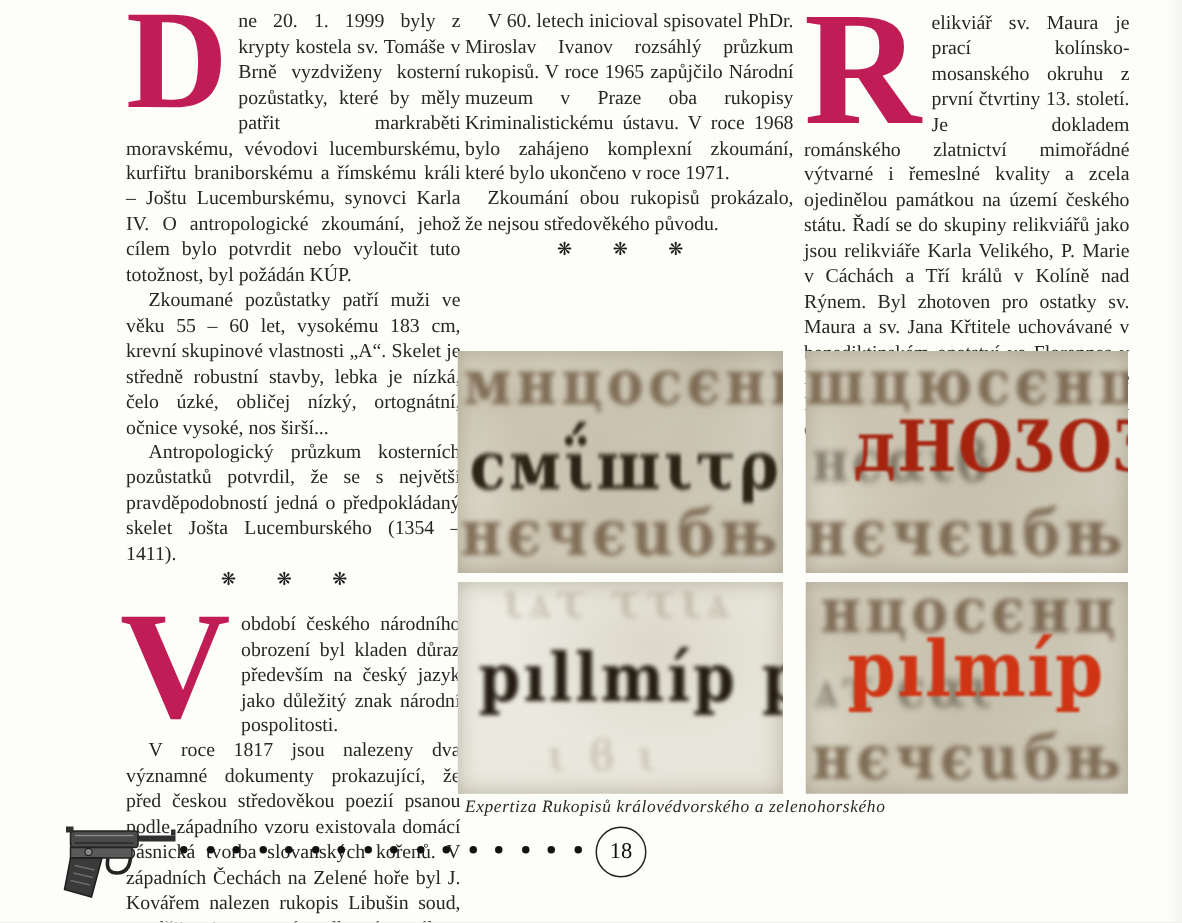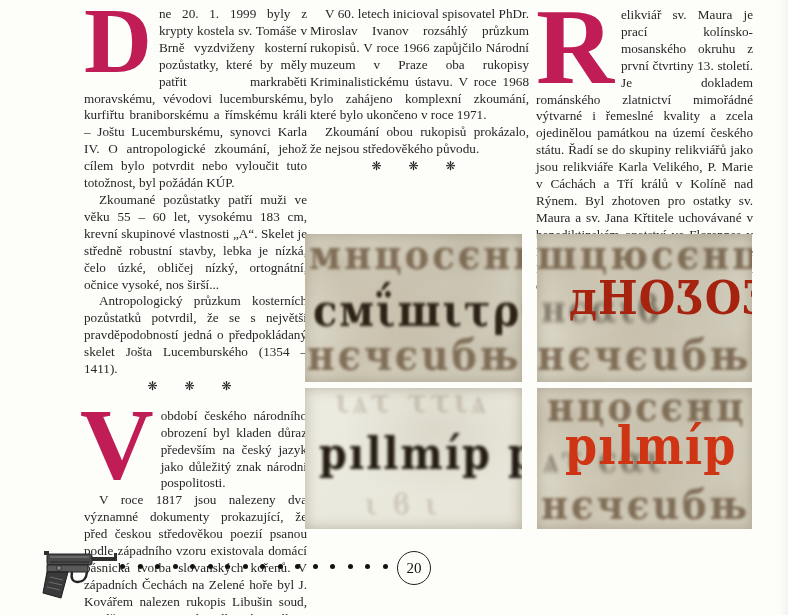--- a/index.html
+++ b/index.html
@@ -76,21 +76,21 @@
     <p>Zkoumané pozůstatky patří muži ve věku 55 – 60 let, vysokému 183 cm, krevní skupinové vlastnosti „A“. Skelet je středně robustní stavby, lebka je nízká, čelo úzké, obličej nízký, ortognátní, očnice vysoké, nos širší...</p>
     <p>Antropologický průzkum kosterních pozůstatků potvrdil, že se s největší pravděpodobností jedná o předpokládaný skelet Jošta Lucemburského (1354 – 1411).</p>
     <p class="separator">❋ ❋ ❋</p>
     <div class="art2">
       <p class="noindent"><span class="dropcap dc-v">V</span><span>období českého národního obrození byl kladen důraz především na český jazyk jako důležitý znak národní pospolitosti.</span></p>
       <p>V roce 1817 jsou nalezeny dva významné dokumenty prokazující, že před českou středověkou poezií psanou podle západního vzoru existovala domácí básnická tvorba slovanských kořenů. V západních Čechách na Zelené hoře byl J. Kovářem nalezen rukopis Libušin soud, později pojmenovaný podle místa nálezu Rukopis zelenohorský. Ve východních Čechách ve Dvoře Králové nad Labem ve stejném roce nalézá V. Hanka sedm pergamenových</p>
     </div>
   </div>
 
   <div class="col col2">
-    <p>V 60. letech inicioval spisovatel PhDr. Miroslav Ivanov rozsáhlý průzkum rukopisů. V roce 1966 zapůjčilo Národní muzeum v Praze oba rukopisy Kriminalistickému ústavu. V roce 1968 bylo zahájeno komplexní zkoumání, které bylo ukončeno v roce 1971.</p>
+    <p>V 60. letech inicioval spisovatel PhDr. Miroslav Ivanov rozsáhlý průzkum rukopisů. V roce 1965 zapůjčilo Národní muzeum v Praze oba rukopisy Kriminalistickému ústavu. V roce 1968 bylo zahájeno komplexní zkoumání, které bylo ukončeno v roce 1971.</p>
     <p>Zkoumání obou rukopisů prokázalo, že nejsou středověkého původu.</p>
     <p class="separator">❋ ❋ ❋</p>
   </div>
 
   <div class="col col3">
     <p class="noindent"><span class="dropcap dc-r">R</span><span>elikviář sv. Maura je prací kolínsko-mosanského okruhu z první čtvrtiny 13. století. Je dokladem románského zlatnictví mimořádné výtvarné i řemeslné kvality a zcela ojedinělou památkou na území českého státu. Řadí se do skupiny relikviářů jako jsou relikviáře Karla Velikého, P. Marie v Cáchách a Tří králů v Kolíně nad Rýnem. Byl zhotoven pro ostatky sv. Maura a sv. Jana Křtitele uchovávané v benediktinském opatství ve Florennes v Belgii. V souvislosti s tím byl ve Florennes vystaven a po svém dokončení</span></p>
   </div>
 
   <div class="ms p1" style="left:305px;top:234px;width:217px;height:148px;">
     <span class="r1">мнцосєнц .</span>
@@ -108,20 +108,21 @@
     <span class="r2">рıllmíp p</span>
     <span class="r3">ι ϐ ι</span>
   </div>
   <div class="ms p4" style="left:537px;top:388px;width:215px;height:141px;">
     <span class="r1">нцосєнц</span>
     <span class="r2">ѧτ сαι</span>
     <span class="r3">нєчєuбњ</span>
     <span class="accent">pılmíp p</span>
   </div>
 
+  <div class="caption">Expertiza Rukopisů královédvorského a zelenohorského</div>
 
   <svg class="gun" viewBox="0 0 78 52">
     <rect x="48" y="7" width="27" height="4" fill="#2f2f2f"></rect>
     <rect x="72" y="3" width="3" height="4" fill="#2f2f2f"></rect>
     <rect x="5" y="4" width="45" height="11" rx="2" fill="#4a4a4a" stroke="#222" stroke-width="1"></rect>
     <line x1="8" y1="7" x2="47" y2="7" stroke="#888" stroke-width="1"></line>
     <line x1="8" y1="12" x2="47" y2="12" stroke="#2a2a2a" stroke-width="1"></line>
     <rect x="5" y="15" width="41" height="7" fill="#5a5a5a" stroke="#222" stroke-width="1"></rect>
     <circle cx="17" cy="18" r="2.4" fill="#888" stroke="#222" stroke-width=".8"></circle>
     <path d="M30 22 q-2 10 6 10 q8 0 9 -10" fill="none" stroke="#242424" stroke-width="2.4"></path>
@@ -142,15 +143,15 @@
       <i></i>
       <i></i>
       <i></i>
       <i></i>
       <i></i>
       <i></i>
       <i></i>
       <i></i>
       <i></i>
   </div>
-  <div class="pagenum">20</div>
+  <div class="pagenum">18</div>
 
 </div>
 
 </body></html>

